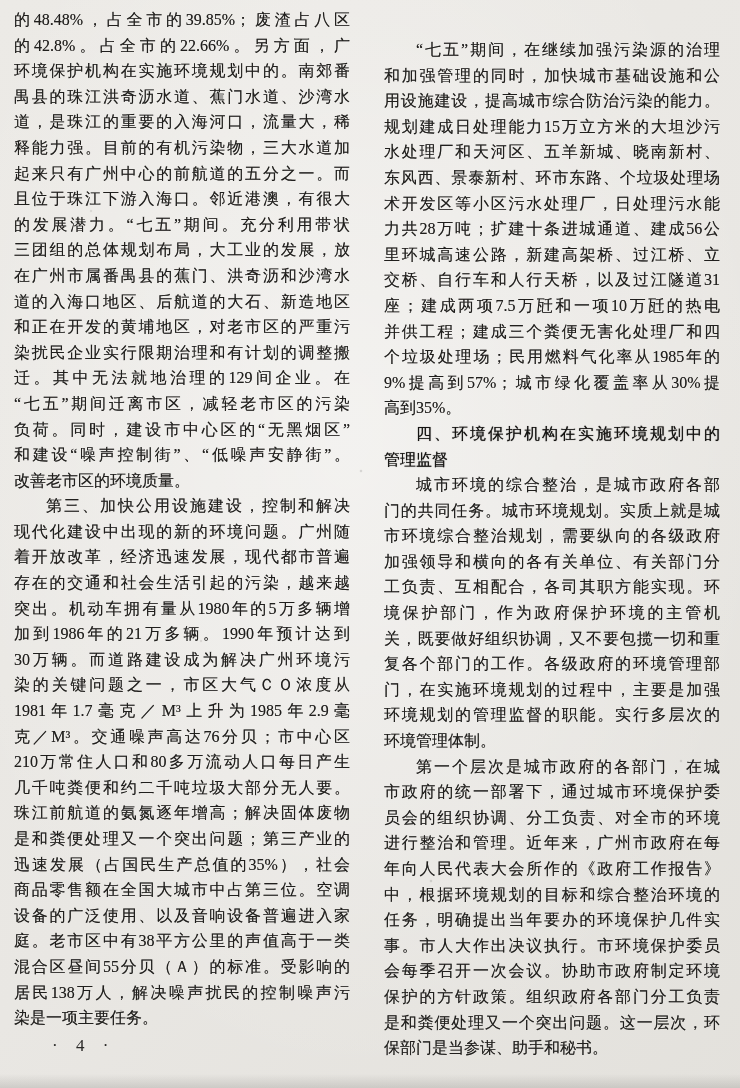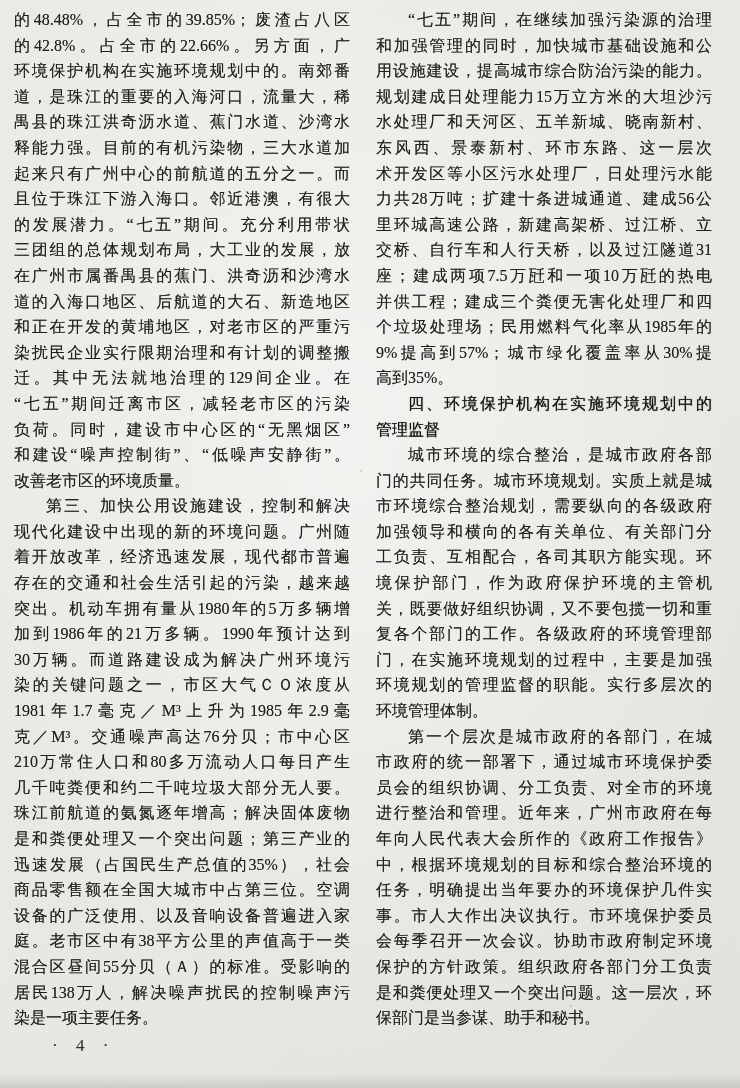--- a/index.html
+++ b/index.html
@@ -13,21 +13,21 @@
     background:
       radial-gradient(ellipse at 45% 40%, rgba(255,255,255,0.45), rgba(255,255,255,0) 70%),
       linear-gradient(135deg,#eceae6 0%, #e9e7e3 55%, #e3e1dc 100%);
     color:#1d1c1a;
     padding-left:34px;
   }
   .col{
     position:absolute;top:7px;width:336px;
   }
   .col-left{left:14px;}
-  .col-right{left:376px;}
+  .col-right{left:384px;margin-top:30px;}
   .line{
     height:25.6px;line-height:25.6px;
     font-size:16px;
     text-align:justify;
     text-align-last:justify;
     white-space:nowrap;
     color:#201f1d;
     text-shadow:0 0 0.6px rgba(32,31,29,0.55);
   }
   .line.end{text-align-last:left;}
@@ -73,22 +73,22 @@
   }
 </style>
 </head>
 <body>
 
 <div class="page">
   <div class="col col-left" id="col-left">
       <div class="line">的48.48%，占全市的39.85%；废渣占八区</div>
       <div class="line">的42.8%。占全市的22.66%。另方面，广</div>
       <div class="line">环境保护机构在实施环境规划中的。南郊番</div>
+      <div class="line">禺县的珠江洪奇沥水道、蕉门水道、沙湾水</div>
       <div class="line">道，是珠江的重要的入海河口，流量大，稀</div>
-      <div class="line">禺县的珠江洪奇沥水道、蕉门水道、沙湾水</div>
       <div class="line">释能力强。目前的有机污染物，三大水道加</div>
       <div class="line">起来只有广州中心的前航道的五分之一。而</div>
       <div class="line">且位于珠江下游入海口。邻近港澳，有很大</div>
       <div class="line">的发展潜力。“七五”期间。充分利用带状</div>
       <div class="line">三团组的总体规划布局，大工业的发展，放</div>
       <div class="line">在广州市属番禺县的蕉门、洪奇沥和沙湾水</div>
       <div class="line">道的入海口地区、后航道的大石、新造地区</div>
       <div class="line">和正在开发的黄埔地区，对老市区的严重污</div>
       <div class="line">染扰民企业实行限期治理和有计划的调整搬</div>
       <div class="line">迁。其中无法就地治理的129间企业。在</div>
@@ -117,21 +117,21 @@
       <div class="line">混合区昼间55分贝（Ａ）的标准。受影响的</div>
       <div class="line">居民138万人，解决噪声扰民的控制噪声污</div>
       <div class="line end">染是一项主要任务。</div>
     </div>
   <div class="col col-right" id="col-right">
       <div class="line ind">“七五”期间，在继续加强污染源的治理</div>
       <div class="line">和加强管理的同时，加快城市基础设施和公</div>
       <div class="line">用设施建设，提高城市综合防治污染的能力。</div>
       <div class="line">规划建成日处理能力15万立方米的大坦沙污</div>
       <div class="line">水处理厂和天河区、五羊新城、晓南新村、</div>
-      <div class="line">东风西、景泰新村、环市东路、这一层次</div>
+      <div class="line">东风西、景泰新村、环市东路、个垃圾处理场</div>
       <div class="line">术开发区等小区污水处理厂，日处理污水能</div>
       <div class="line">力共28万吨；扩建十条进城通道、建成56公</div>
       <div class="line">里环城高速公路，新建高架桥、过江桥、立</div>
       <div class="line">交桥、自行车和人行天桥，以及过江隧道31</div>
       <div class="line">座；建成两项7.5万瓩和一项10万瓩的热电</div>
       <div class="line">并供工程；建成三个粪便无害化处理厂和四</div>
       <div class="line">个垃圾处理场；民用燃料气化率从1985年的</div>
       <div class="line">9%提高到57%；城市绿化覆盖率从30%提</div>
       <div class="line end">高到35%。</div>
       <div class="line ind bold">四、环境保护机构在实施环境规划中的</div>

